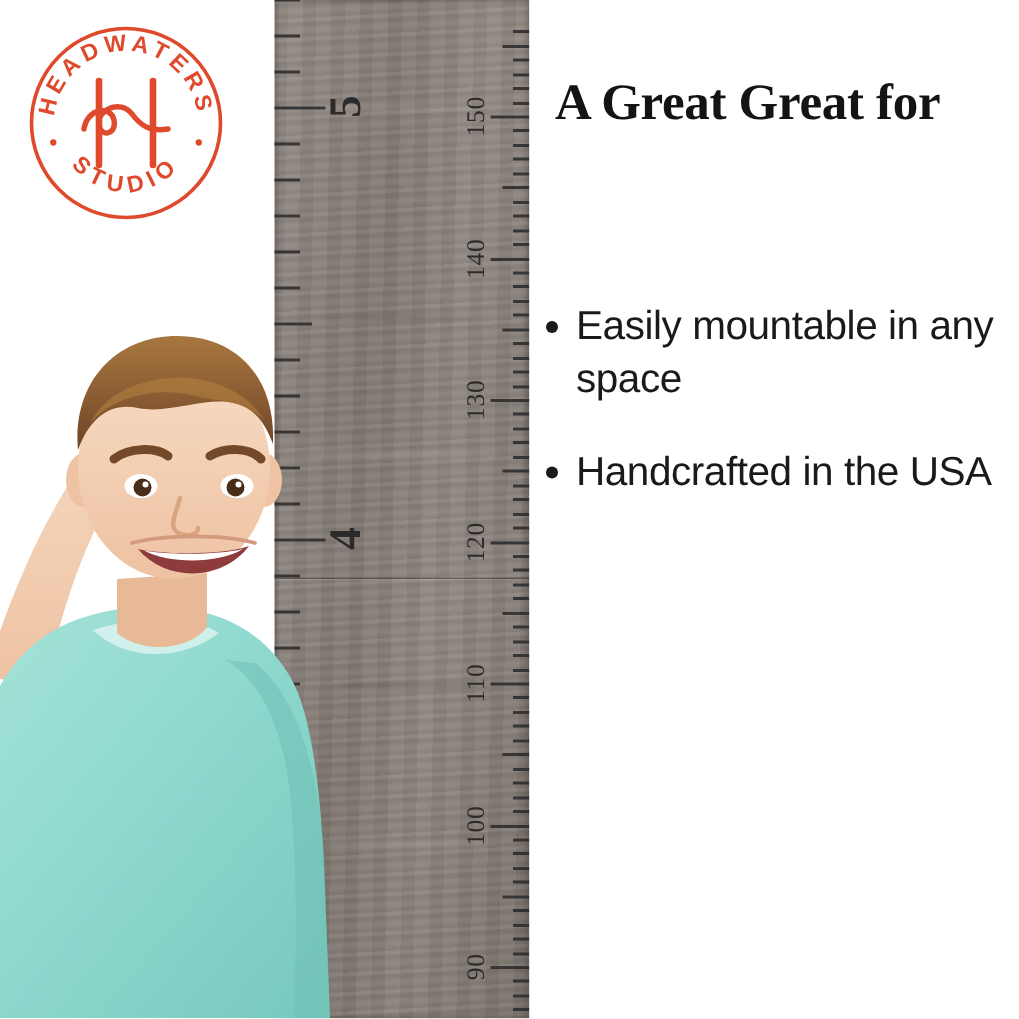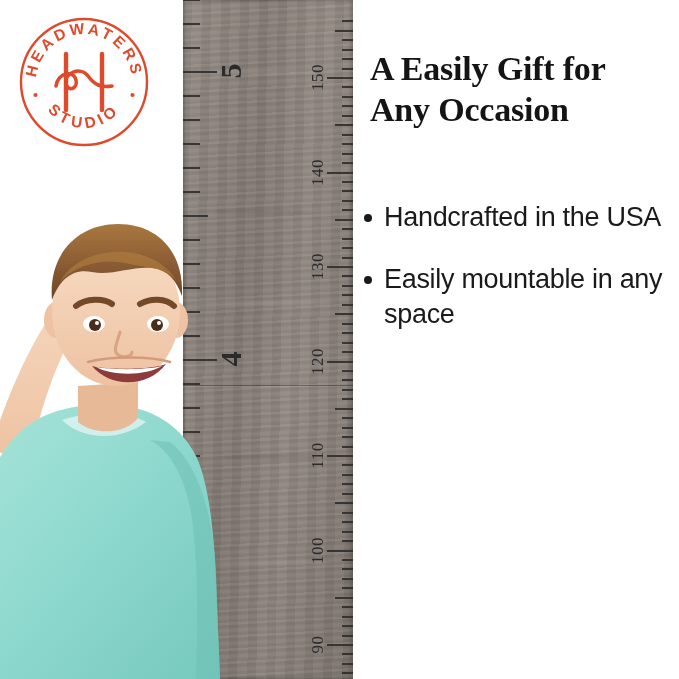--- a/index.html
+++ b/index.html
@@ -280,28 +280,27 @@
 
         <path d="M 92 216 C 110 238, 148 238, 166 214 C 150 220, 108 220, 92 216 Z" fill="#8d3b3b"></path>
         <path d="M 96 217 C 112 226, 146 226, 162 216 C 146 220, 112 220, 96 217 Z" fill="#ffffff"></path>
         <path d="M 88 212 C 110 206, 150 206, 170 212" stroke="#d49a7c" stroke-width="2.5" fill="none" stroke-linecap="round"></path>
       </svg>
     </div>
   </div>
 
   <div id="right-panel">
     <div id="headline">
-      <span>A Easily Gift for</span><br>
-      <span>Any Occasion</span>
+      <span>A Great Great for</span><br>
     </div>
 
     <div id="bullets">
+      <div class="bullet">
+        <span class="dot"></span>
+        <span class="btext">Easily mountable in any space</span>
+      </div>
       <div class="bullet">
         <span class="dot"></span>
         <span class="btext">Handcrafted in the USA</span>
       </div>
-      <div class="bullet">
-        <span class="dot"></span>
-        <span class="btext">Easily mountable in any space</span>
-      </div>
     </div>
   </div>
 </div>
 
 </body></html>

